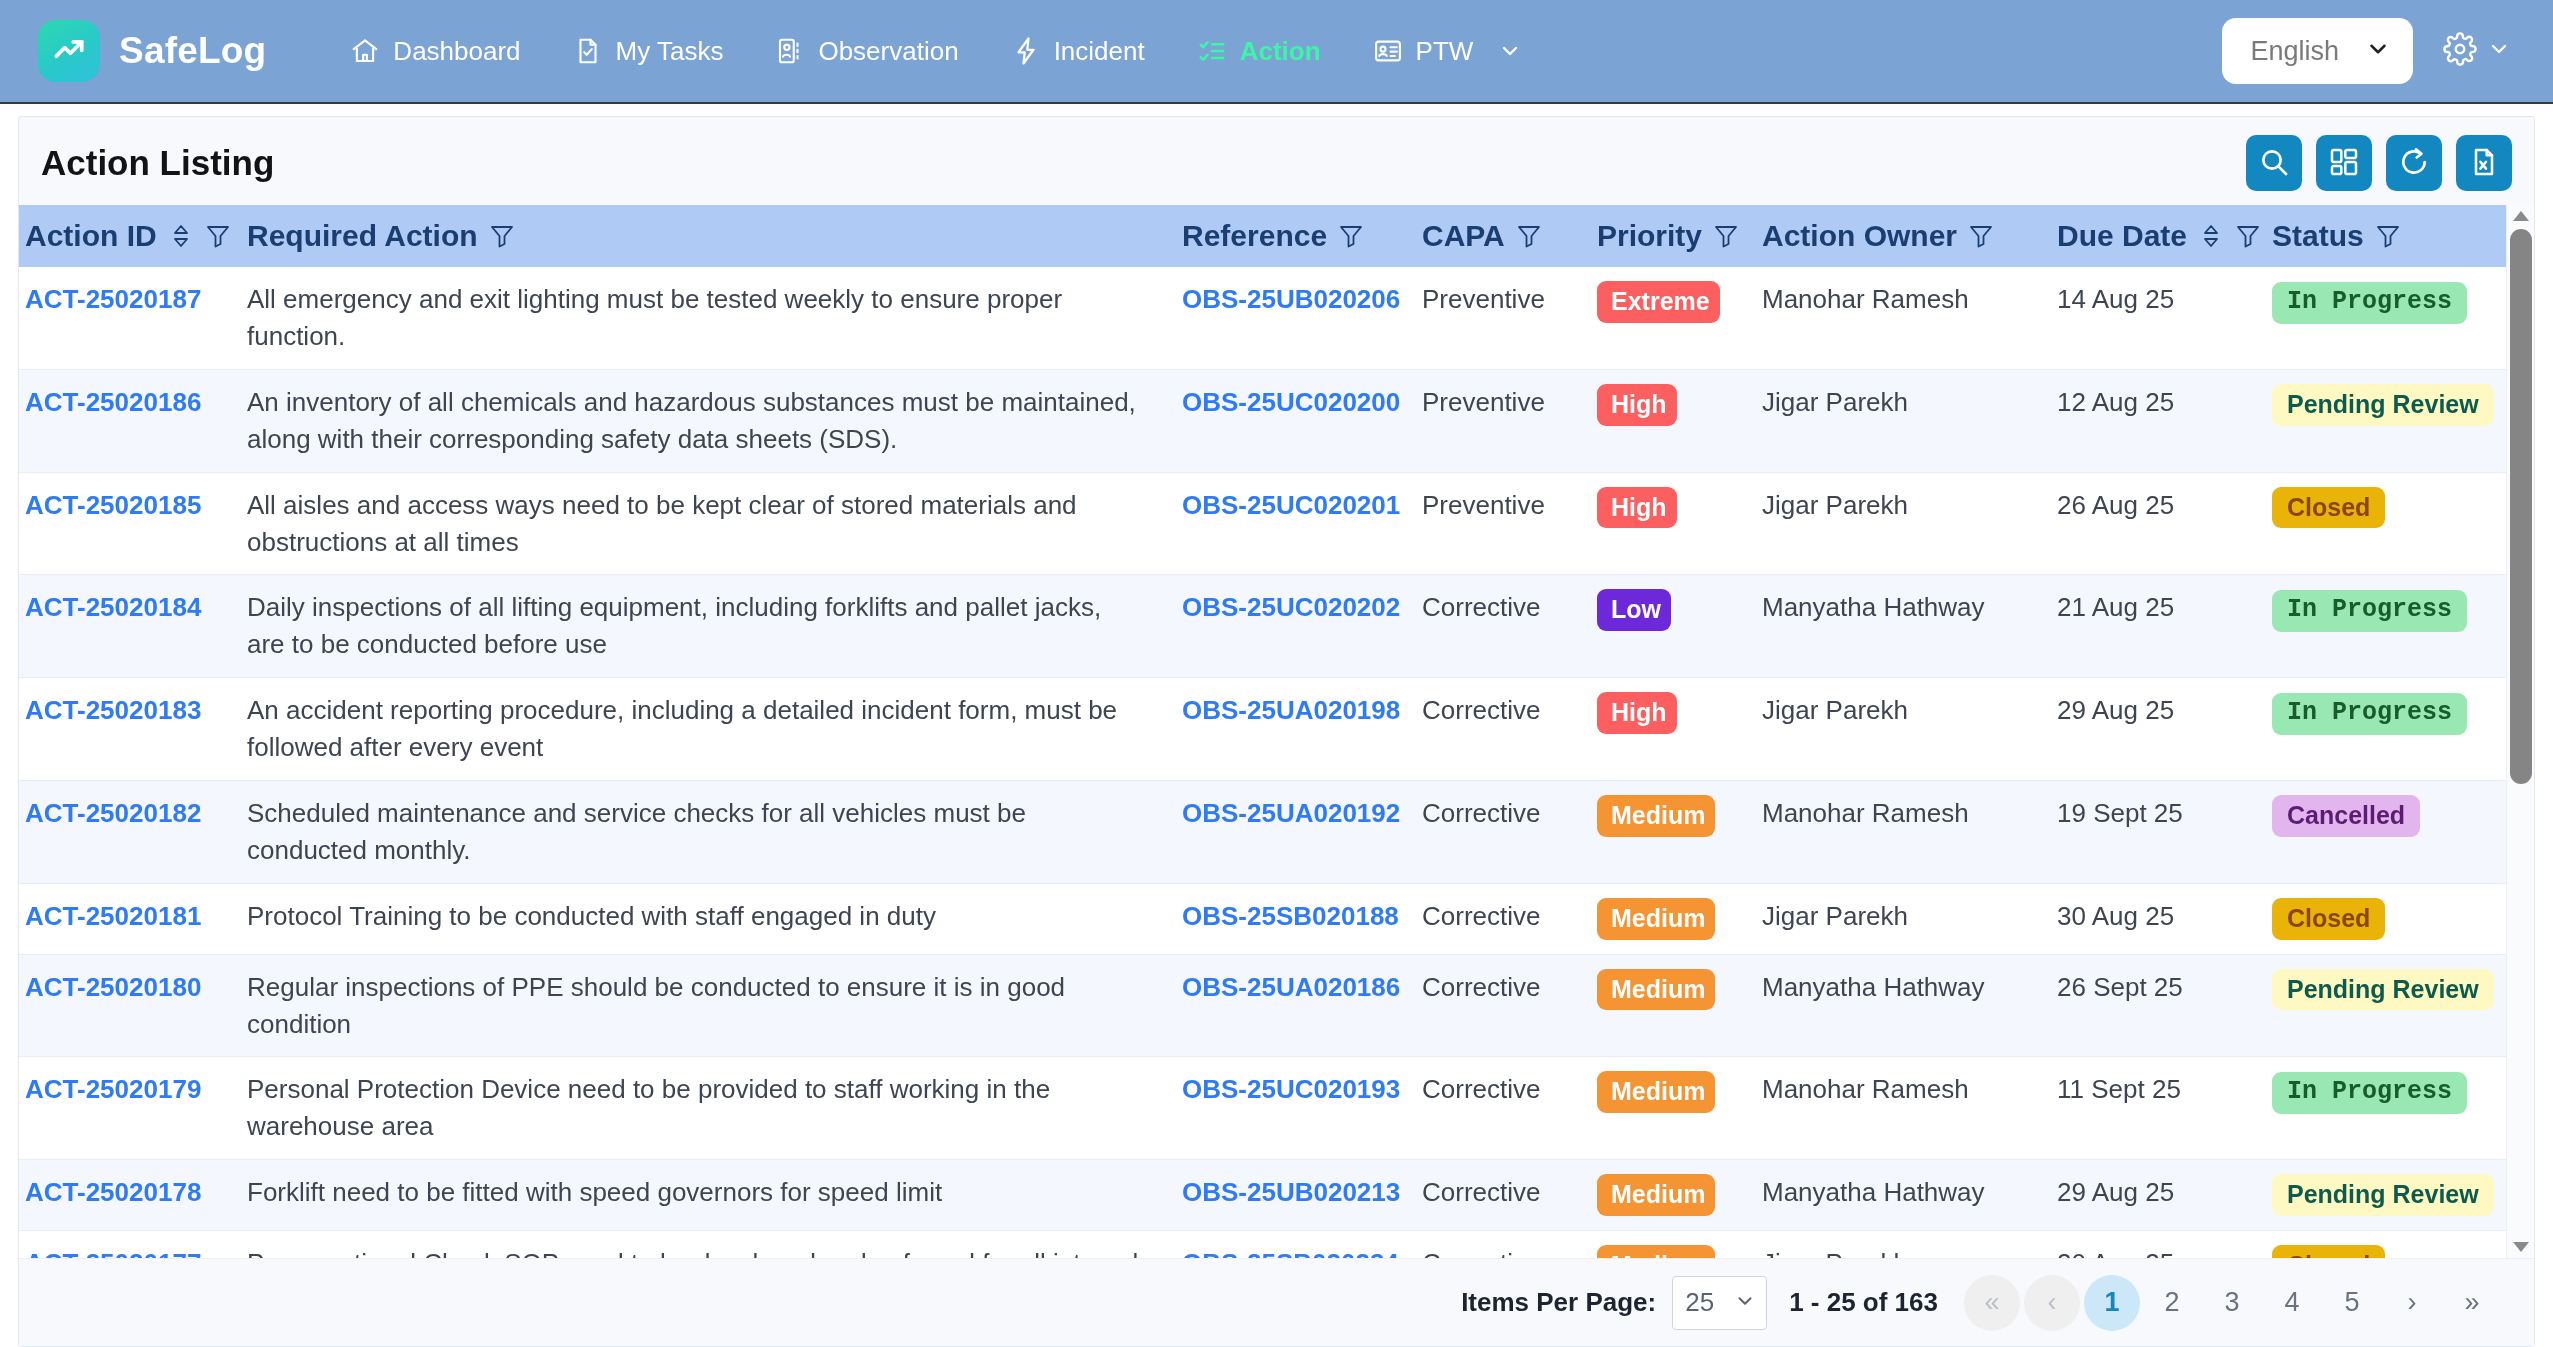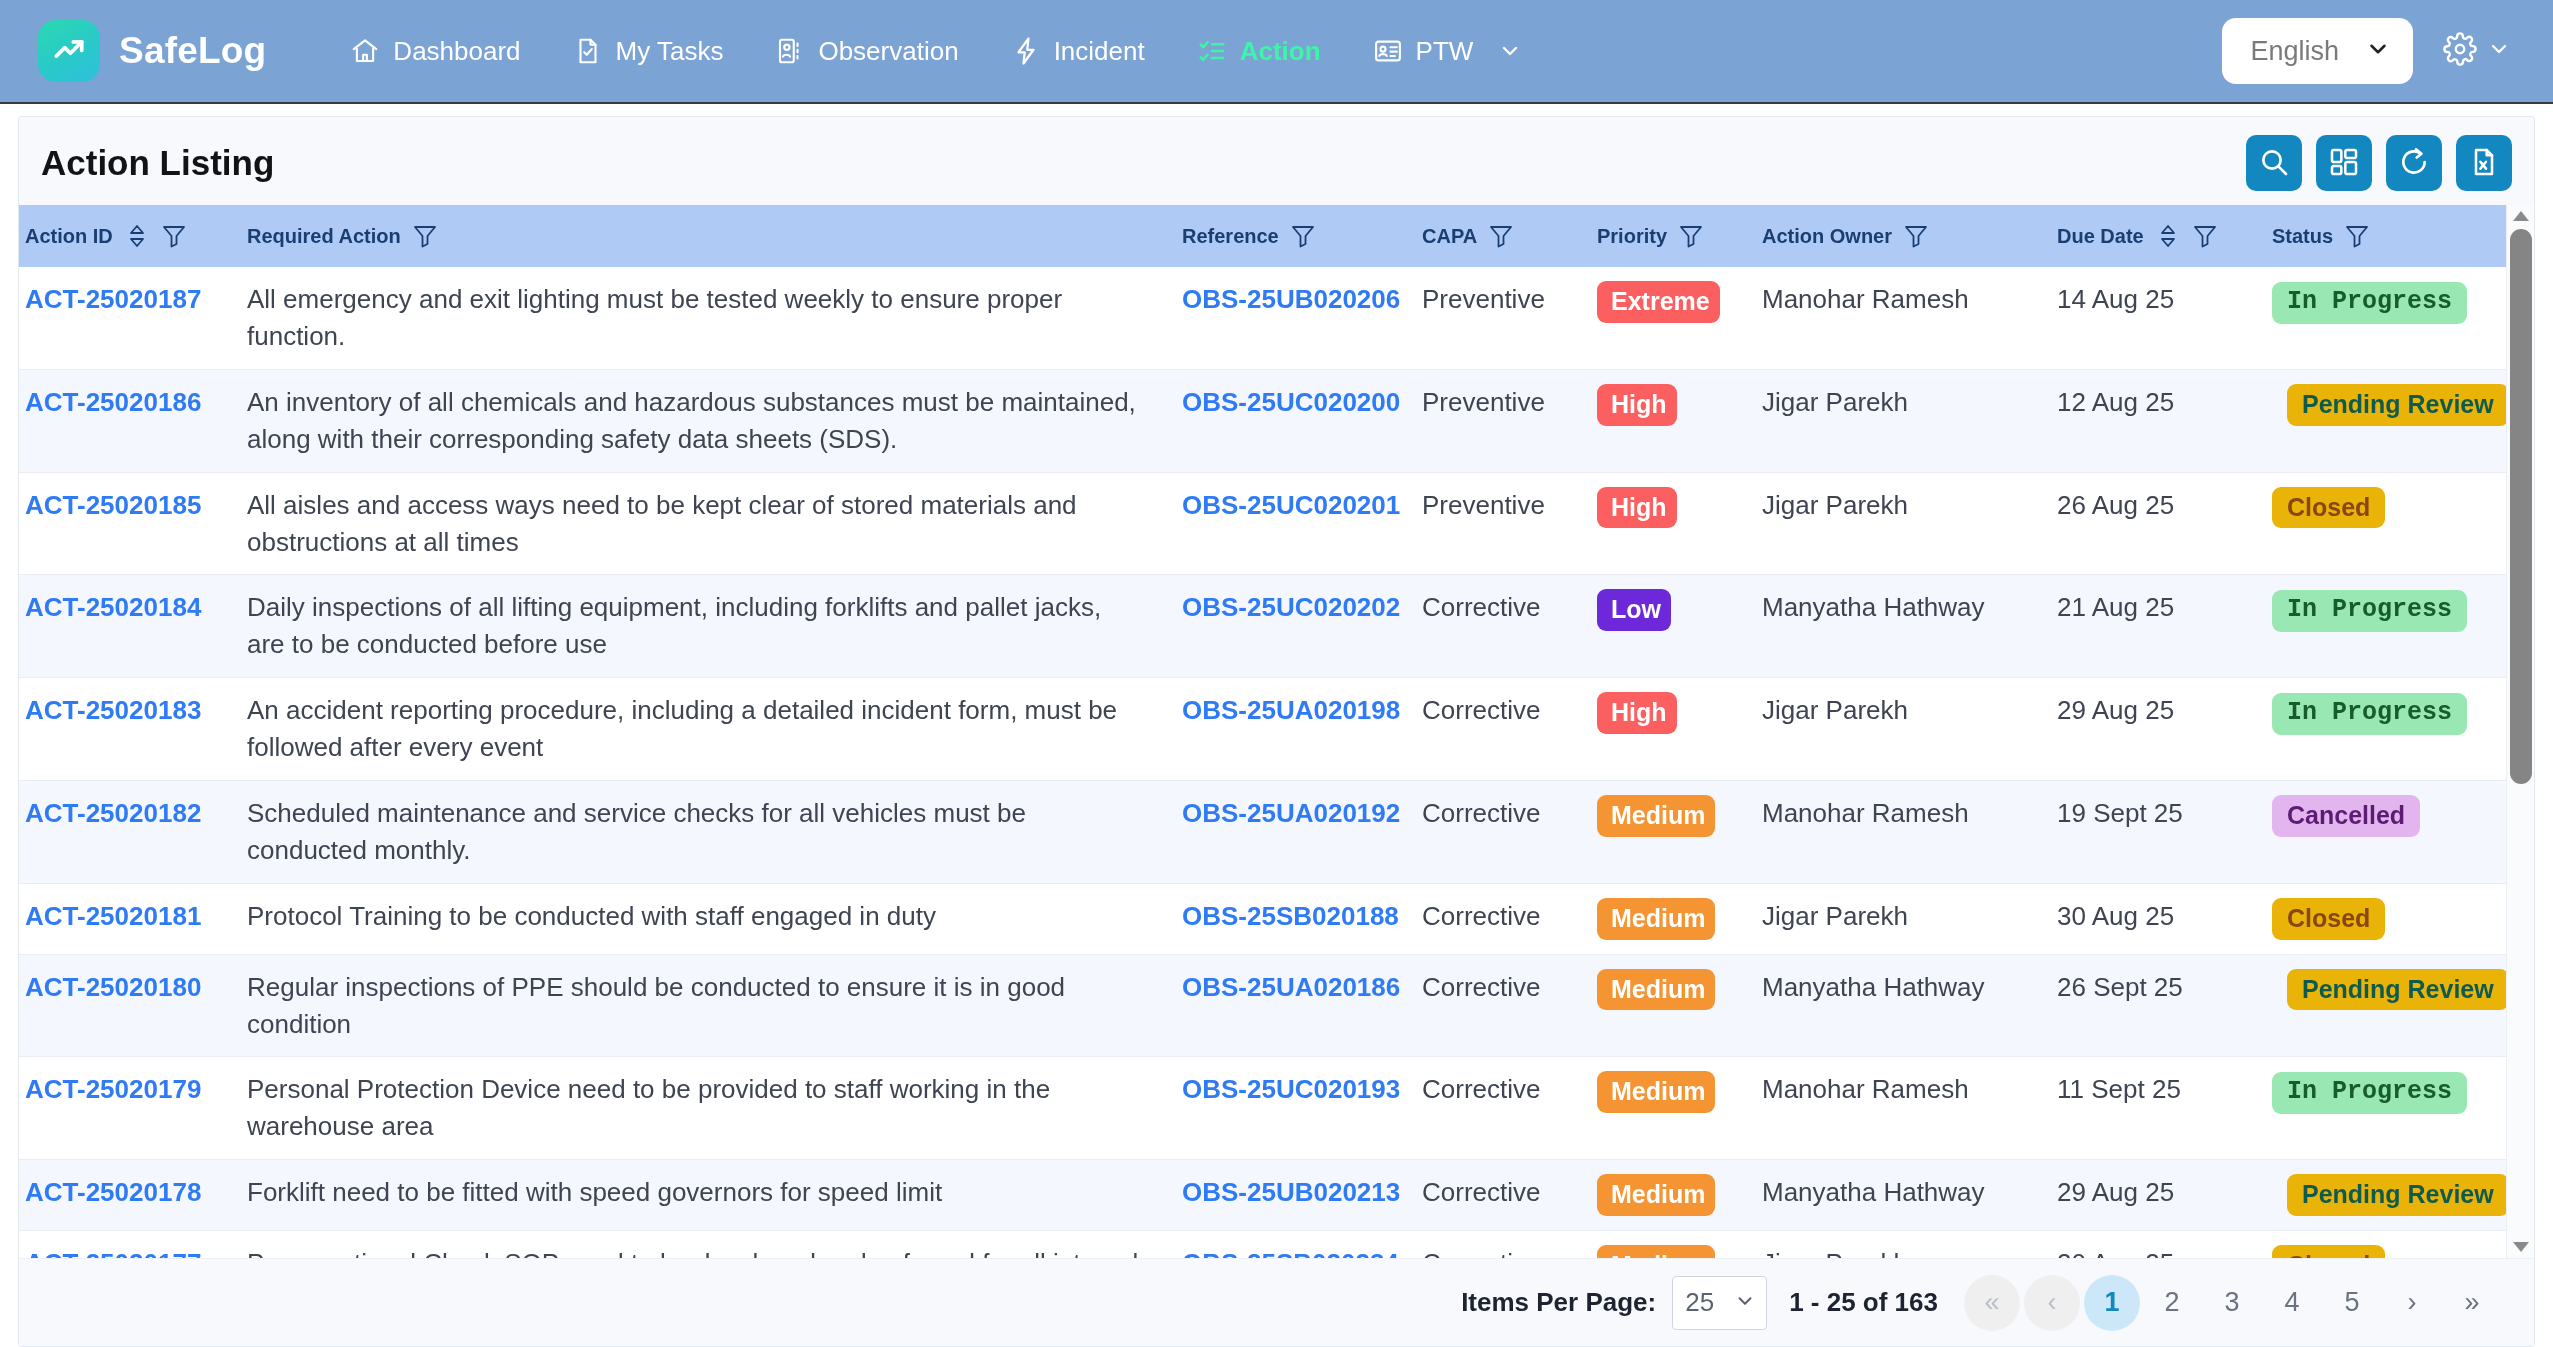--- a/index.html
+++ b/index.html
@@ -79,21 +79,21 @@
   
   .table-wrap {
     flex: 1; display: flex; min-height: 0;
     position: relative; overflow: hidden;
   }
   .table-scroll { flex: 1; overflow: hidden; position: relative; }
   table { width: 100%; border-collapse: collapse; table-layout: fixed; }
 
   thead th {
     background: #AFCBF5; color: #1A3E72;
-    font-size: 20px; font-weight: 700; text-align: left;
+    font-size: 30px; font-weight: 700; text-align: left;
     padding: 14px 0 14px 0; height: 62px; vertical-align: middle;
     white-space: nowrap;
   }
   thead th .th-inner { display: flex; align-items: center; gap: 11px; }
 
   col.c-id     { width: 228px; }
   col.c-req    { width: 935px; }
   col.c-ref    { width: 240px; }
   col.c-capa   { width: 175px; }
   col.c-prio   { width: 165px; }
@@ -131,21 +131,21 @@
   .p-High    { background: #FB5F5F; }
   .p-Medium  { background: #F59432; }
   .p-Low     { background: #6d28d9; }
 
   .sbadge {
     display: inline-block; border-radius: 9px;
     font-size: 25px; font-weight: 700;
     padding: 6px 15px 7px 15px; line-height: 1.15; white-space: nowrap;
   }
   .s-InProgress    { background: #99E8B3; color: #175C2B; font-family: Liberation Mono, monospace; }
-  .s-PendingReview { background: #eab308; color: #0E5B4E; margin-left: 15px; }
+  .s-PendingReview { background: #fef9c3; color: #0E5B4E; }
   .s-Closed        { background: #eab308; color: #8A4512; }
   .s-Cancelled     { background: #E2B5EE; color: #5D1C73; }
 
   
   .vscroll {
     width: 28px; flex-shrink: 0; background: #FAFBFD;
     border-left: 1px solid #eceff4;
     position: relative; cursor: pointer;
   }
   .vscroll .arrow-up, .vscroll .arrow-down {

